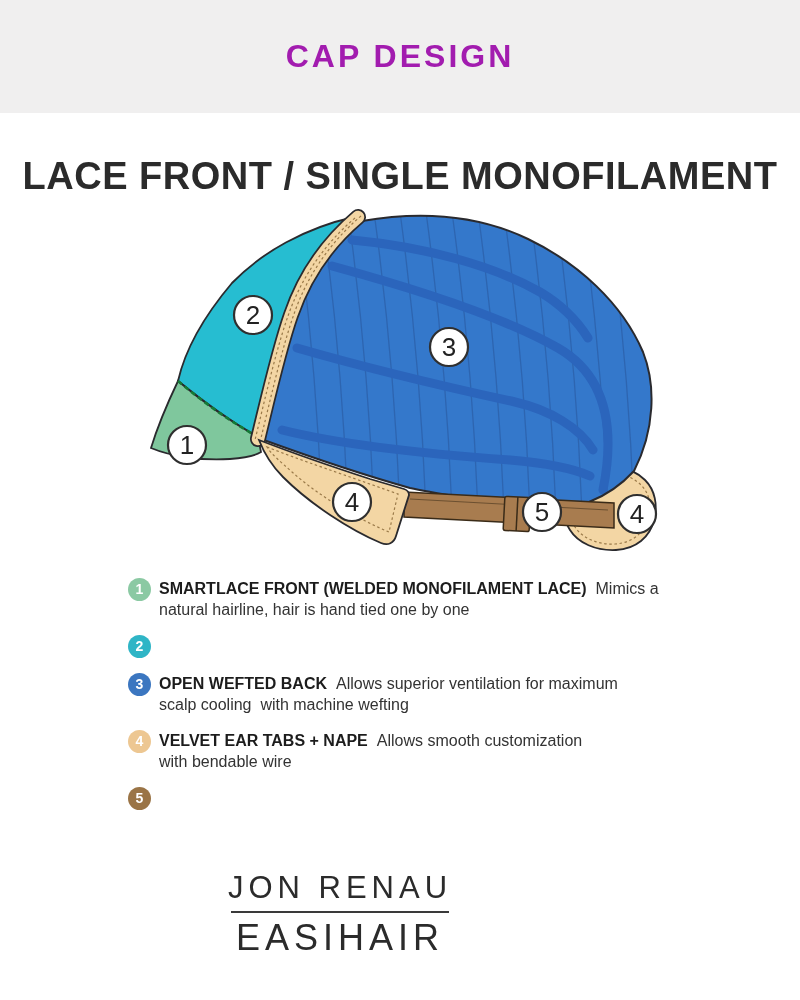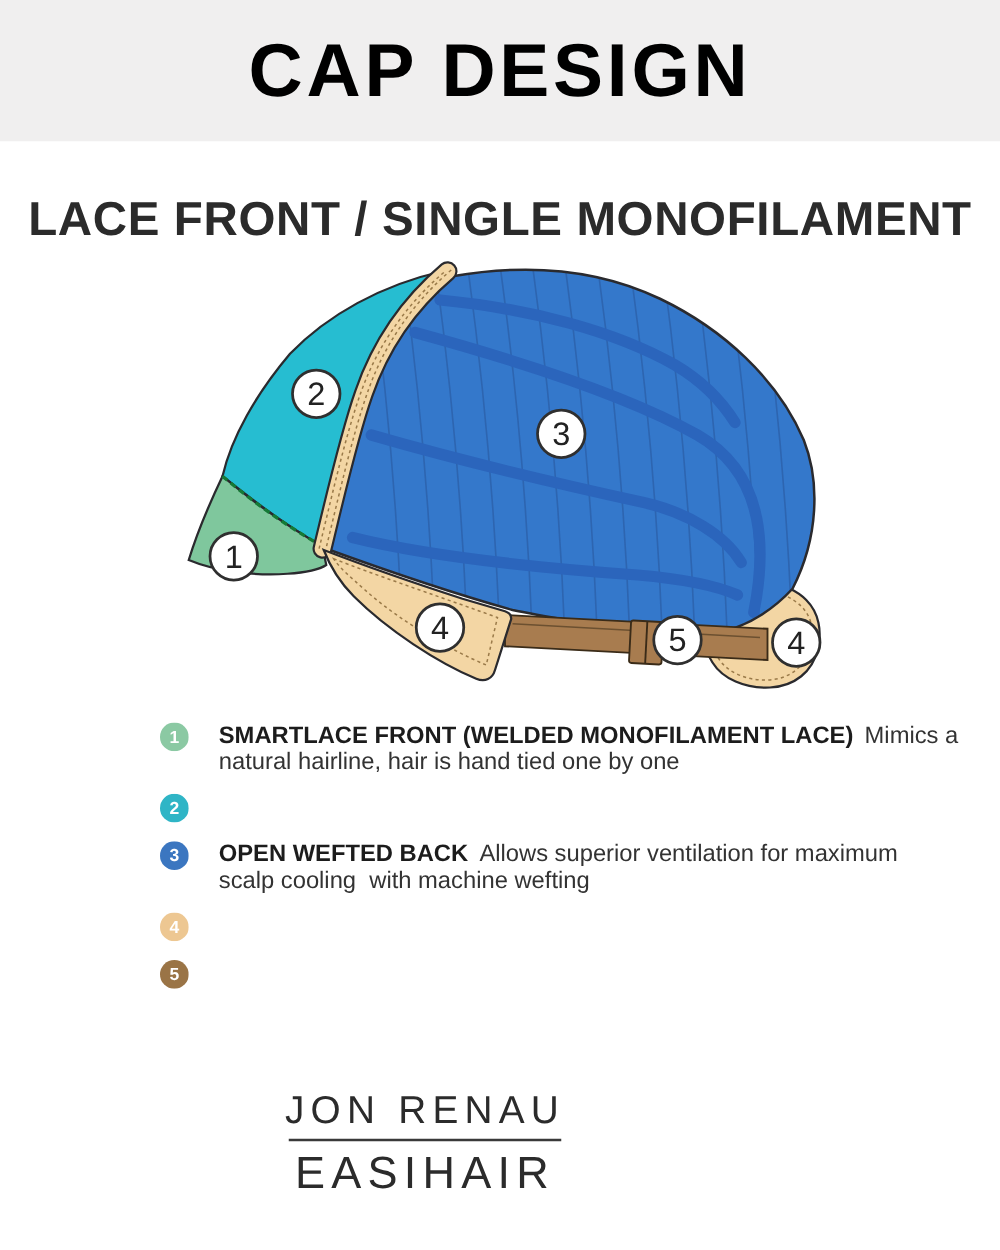--- a/index.html
+++ b/index.html
@@ -6,21 +6,21 @@
   body{
     width:800px;height:1000px;position:relative;background:#ffffff;
     font-family:"Liberation Sans", sans-serif;overflow:hidden;
   }
   
   .header{
     position:absolute;left:0;top:0;width:800px;height:113px;
     background:#f0efef;display:flex;align-items:center;justify-content:center;
   }
   .header h1{
-    margin:0;font-size:60px;font-weight:bold;letter-spacing:3px;color:#000000;
+    margin:0;font-size:32px;font-weight:bold;letter-spacing:3px;color:#a21caf;
   }
   
   .subtitle{
     position:absolute;left:0;top:155px;width:800px;text-align:center;
     font-size:38px;font-weight:bold;color:#2b2b2b;letter-spacing:0.5px;
   }
   
   .diagram-svg{position:absolute;left:0;top:190px;width:800px;height:375px;}
   .outline{fill:none;stroke:#2a2a2e;stroke-width:2;}
   .weft{fill:none;stroke:#2d62ac;stroke-width:1.3;opacity:.85;}
@@ -29,21 +29,21 @@
   .seam-dash{fill:none;stroke:#157a36;stroke-width:2.6;stroke-dasharray:5 3.5;}
   .shape-line{stroke:#2a2a2e;stroke-width:1.8;}
   .strap-line{stroke:#3a2b18;stroke-width:1.5;}
   .label-circle{fill:#ffffff;stroke:#2f2f2f;stroke-width:2.2;}
   .label-num{font-family:"Liberation Sans",sans-serif;font-size:26px;fill:#222;text-anchor:middle;}
   
   .legend{position:absolute;left:128px;top:578px;width:560px;}
   .legend-row{display:flex;align-items:flex-start;margin-bottom:15px;}
   .bullet{flex:0 0 23px;width:23px;height:23px;margin-top:0px;}
   .bullet text{font-family:"Liberation Sans",sans-serif;font-size:14px;font-weight:bold;fill:#ffffff;text-anchor:middle;}
-  .rowtext{margin-left:24px;font-size:19px;color:#333;line-height:21px;}
+  .rowtext{margin-left:8px;font-size:16px;color:#333;line-height:21px;}
   .rowtext .l1{white-space:nowrap;}
   .rowtext .l2{white-space:nowrap;}
   .bld{font-weight:bold;color:#1c1c1c;}
   .dsc{margin-left:9px;}
   
   .footer{position:absolute;left:0;top:870px;width:680px;text-align:center;color:#2b2b2b;}
   .footer .brand{font-size:31px;letter-spacing:5px;font-weight:normal;}
   .footer .rule{width:218px;height:2px;background:#3a3a3a;margin:5px auto 4px auto;}
   .footer .subbrand{font-size:36px;letter-spacing:5px;font-weight:normal;}
 </style>
@@ -179,20 +179,24 @@
       <div class="l1"><span class="bld">OPEN WEFTED BACK</span><span class="dsc">Allows superior ventilation for maximum</span></div>
       <div class="l2">scalp cooling &nbsp;with machine wefting</div>
     </div>
   </div>
 
   <div class="legend-row">
     <svg class="bullet" viewBox="0 0 23 23">
       <circle cx="11.5" cy="11.5" r="11.5" fill="#edc792"></circle>
       <text x="11.5" y="16">4</text>
     </svg>
+    <div class="rowtext">
+      <div class="l1"><span class="bld">VELVET EAR TABS + NAPE</span><span class="dsc">Allows smooth customization</span></div>
+      <div class="l2">with bendable wire</div>
+    </div>
   </div>
 
   <div class="legend-row">
     <svg class="bullet" viewBox="0 0 23 23">
       <circle cx="11.5" cy="11.5" r="11.5" fill="#9a7446"></circle>
       <text x="11.5" y="16">5</text>
     </svg>
   </div>
 
 </div>

